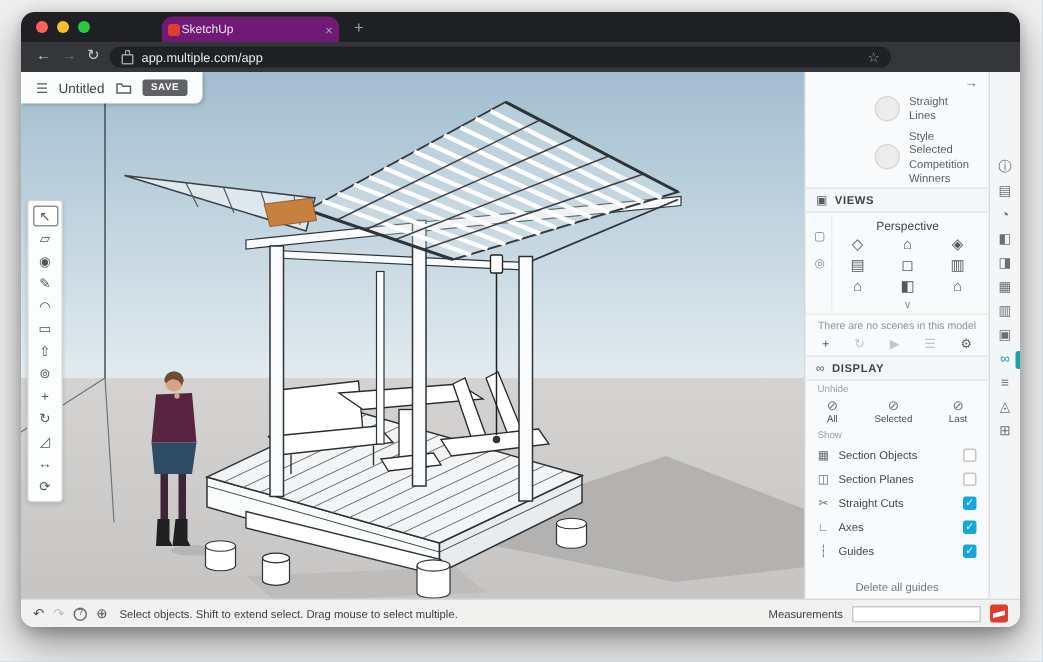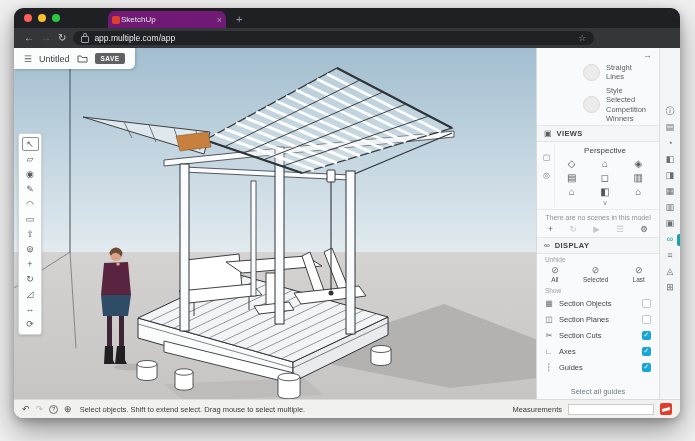--- a/index.html
+++ b/index.html
@@ -354,34 +354,34 @@
         <span class="lbl">Section Objects</span>
         <span class="checkbox unchecked"></span>
       </div>
       <div class="chk-row">
         <span class="ic">◫</span>
         <span class="lbl">Section Planes</span>
         <span class="checkbox unchecked"></span>
       </div>
       <div class="chk-row">
         <span class="ic">✂</span>
-        <span class="lbl">Section Cuts</span>
+        <span class="lbl">Straight Cuts</span>
         <span class="checkbox checked">✓</span>
       </div>
       <div class="chk-row">
         <span class="ic">∟</span>
         <span class="lbl">Axes</span>
         <span class="checkbox checked">✓</span>
       </div>
       <div class="chk-row">
         <span class="ic">┆</span>
         <span class="lbl">Guides</span>
         <span class="checkbox checked">✓</span>
       </div>
-      <div class="delete-guides">Select all guides</div>
+      <div class="delete-guides">Delete all guides</div>
     </div>
 
     <div class="rail">
       <span class="rail-ic">ⓘ</span>
       <span class="rail-ic">▤</span>
       <span class="rail-ic">◔</span>
       <span class="rail-ic">◧</span>
       <span class="rail-ic">◨</span>
       <span class="rail-ic">▦</span>
       <span class="rail-ic">▥</span>

